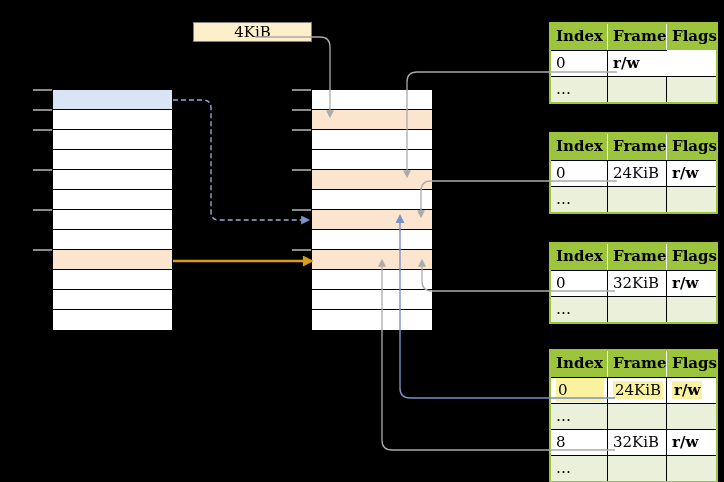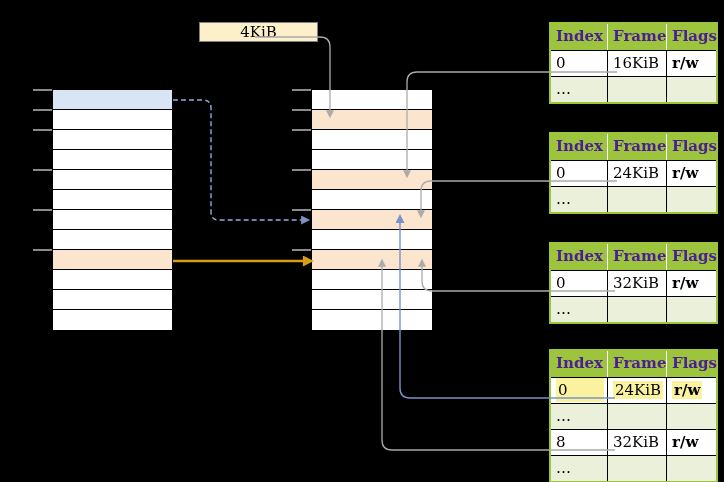--- a/index.html
+++ b/index.html
@@ -15,33 +15,33 @@
   }
   .mem-col .mrow{height:19px;border-bottom:1px solid #000;}
   .mem-col .mrow:last-child{border-bottom:none;height:20px;}
   .mem-col .mrow.b{background:var(--row-blue);}
   .mem-col .mrow.o{background:var(--row-orange);}
   #left-col{left:52px;top:89px;}
   #mid-col{left:311px;top:89px;width:122px;}
   .tick{position:absolute;width:19px;height:2px;background:#8a8a8a;z-index:1;}
   
   .label-box{
-    position:absolute;left:199px;top:22px;width:119px;height:20px;
+    position:absolute;left:193px;top:22px;width:119px;height:20px;
     box-sizing:border-box;border:1px solid #7f7f7f;
     background:var(--label-box-fill);
     font-size:15px;text-align:center;line-height:19px;color:#000;z-index:1;
   }
   
   .ptable{
     position:absolute;z-index:1;border:2px solid var(--table-header-green);
     background:#fff;font-size:15px;color:#000;left:549px;
   }
   .ptable .tr{display:grid;grid-template-columns:57px 59px 49px;}
   .ptable .th{
-    background:var(--table-header-green);color:#4c1d95;font-weight:bold;
+    background:var(--table-header-green);color:#000000;font-weight:bold;
     height:26px;line-height:25px;box-sizing:border-box;
     padding-left:5px;border-right:1px solid #fff;
   }
   .ptable .th.last{border-right:none;}
   .ptable .td{
     height:26px;line-height:24px;box-sizing:border-box;padding-left:5px;
     border-right:1px solid #000;border-top:1px solid #000;background:#fff;
   }
   .ptable .td.last{border-right:none;font-weight:bold;}
   .ptable .tr.dots .td{background:var(--table-row-light-green);}
@@ -108,21 +108,20 @@
 <div class="tick" style="left:292px;top:249px"></div>
 
 <div class="ptable" style="top:22px">
   <div class="tr">
     <div class="th">Index</div>
     <div class="th">Frame</div>
     <div class="th last">Flags</div>
   </div>
   <div class="tr">
     <div class="td">0</div>
-    <div class="td">16KiB</div>
     <div class="td last">r/w</div>
   </div>
   <div class="tr dots">
     <div class="td">…</div>
     <div class="td"></div>
     <div class="td last"></div>
   </div>
 </div>
 
 <div class="ptable" style="top:132px">

